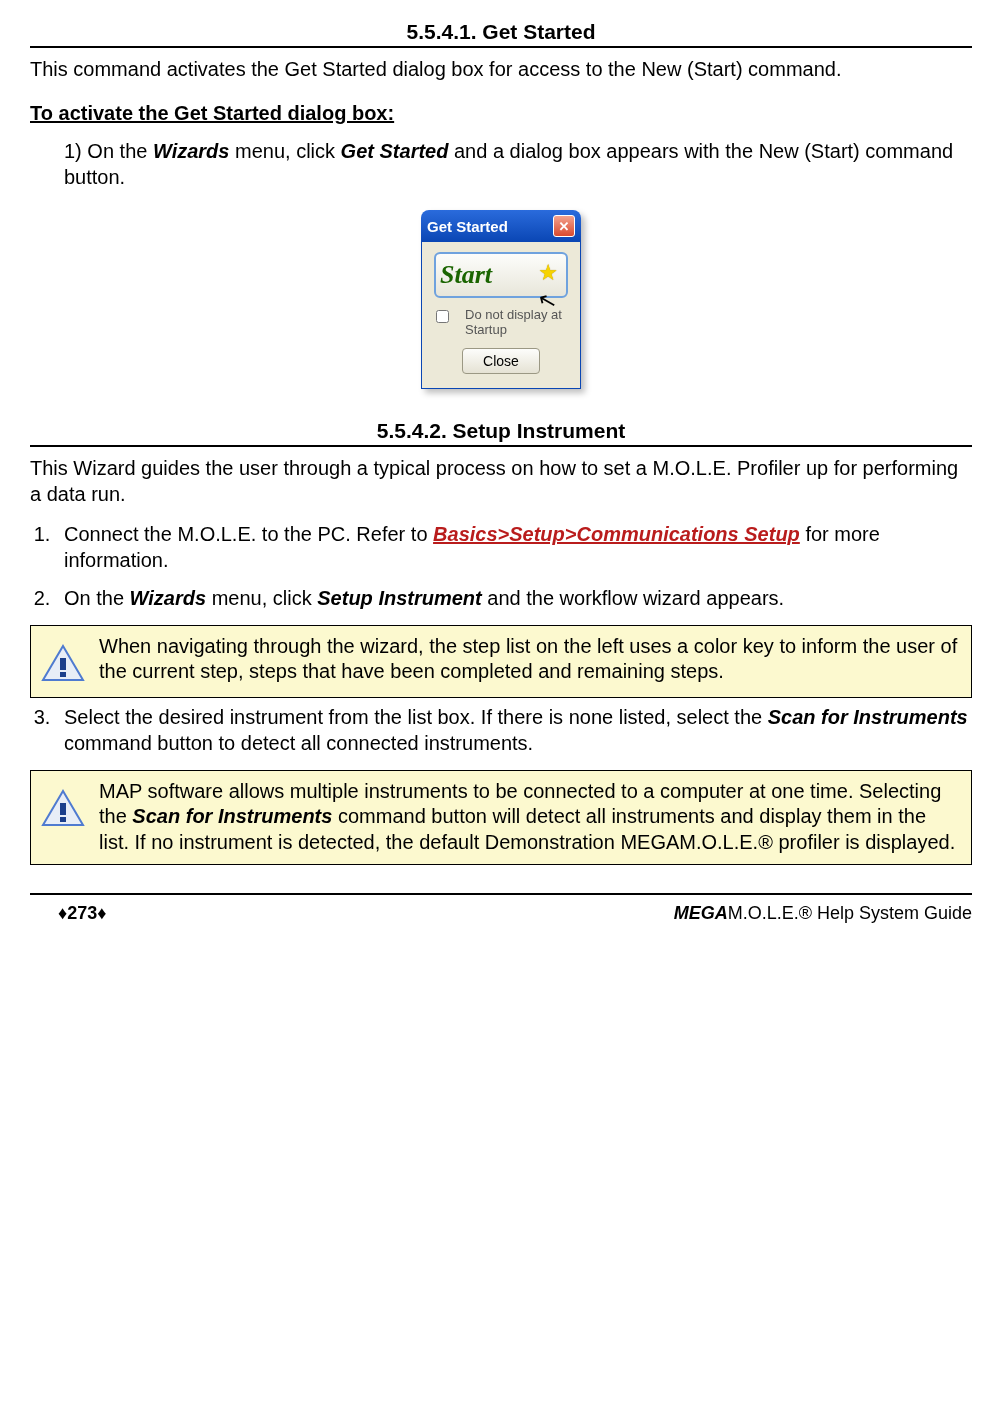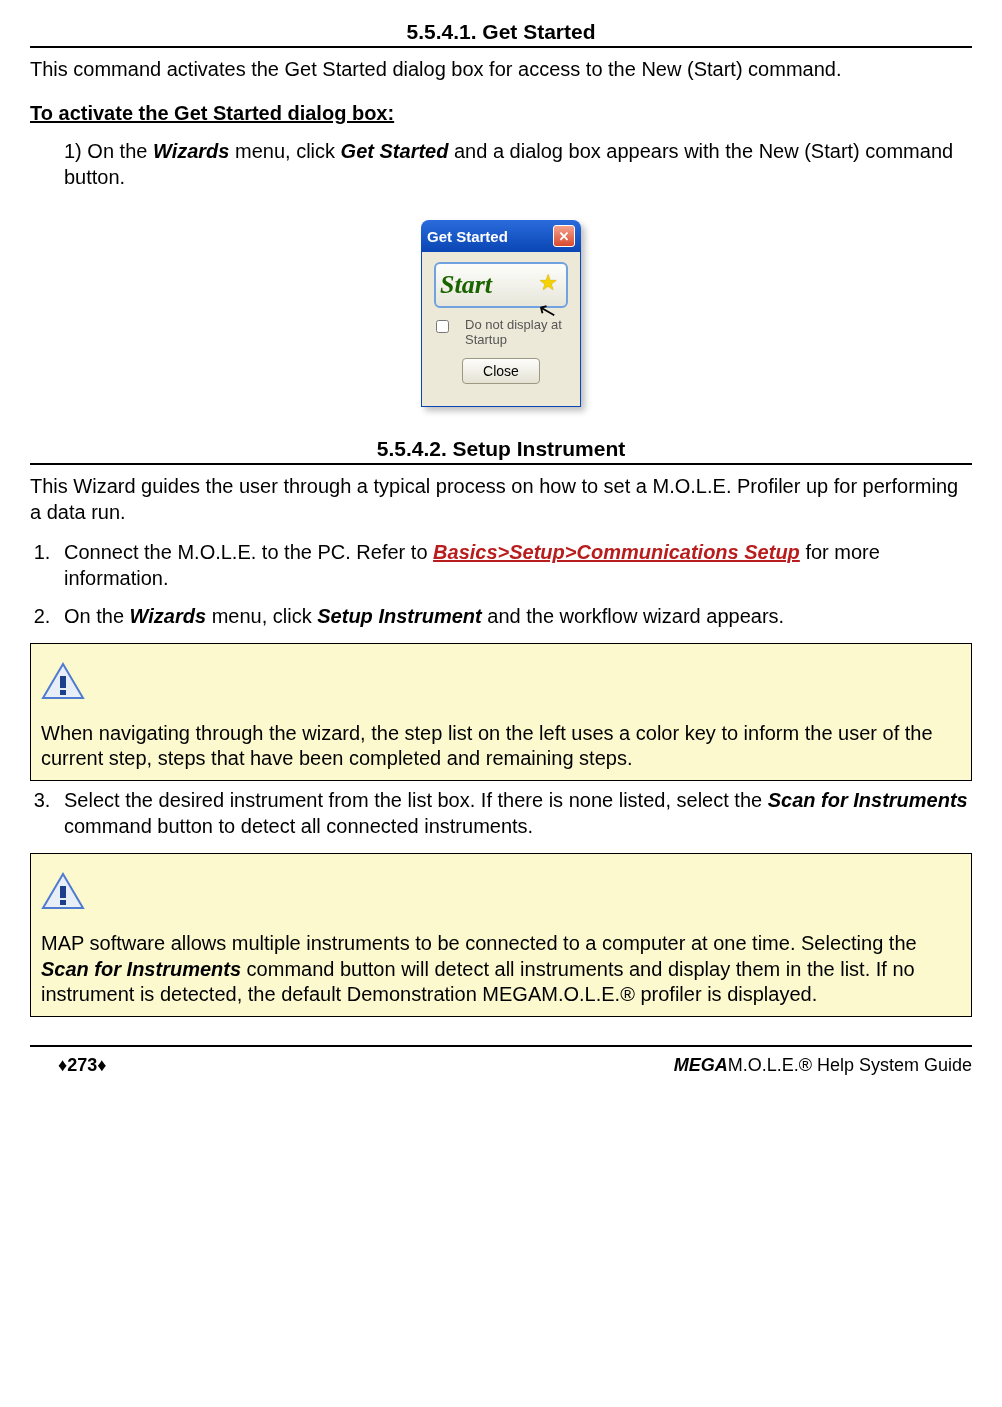--- a/index.html
+++ b/index.html
@@ -34,24 +34,24 @@
   .dialog { display: inline-block; text-align: left; width: 160px; box-shadow: 4px 4px 6px rgba(0,0,0,.25); border-radius: 8px 8px 0 0; overflow: visible; }
   .titlebar { background: linear-gradient(#2a6bdc,#0a46b4); color: #fff; font-weight: bold; font-size: 15px; padding: 5px 6px; border-radius: 8px 8px 0 0; display: flex; align-items: center; justify-content: space-between; }
   .closebtn { width: 20px; height: 20px; background: linear-gradient(#f3a28e,#d94a2e); border: 1px solid #fff; border-radius: 3px; display: flex; align-items: center; justify-content: center; color: #fff; font-size: 13px; font-weight: bold; cursor: pointer; }
   .dlgbody { background: #ece9d8; border: 1px solid #0a46b4; border-top: none; padding: 10px 12px 14px 12px; }
   .startbtn { position: relative; display: block; width: 100%; box-sizing: border-box; border: 2px solid #6fa2de; border-radius: 6px; background: linear-gradient(#fdfdfb,#e8e6da); padding: 6px 4px; cursor: pointer; }
   .startbtn .label { font-family: "Comic Sans MS", cursive; font-size: 26px; font-weight: bold; font-style: italic; color: #1a6400; }
   .star { position: absolute; right: 8px; top: 6px; font-size: 22px; color: #f6d300; text-shadow: 0 0 1px #a07b00; }
   .cursor { position: absolute; left: 104px; top: 36px; font-size: 22px; color: #000; transform: rotate(-15deg); pointer-events:none; }
   .chk { margin: 10px 0 10px 2px; font-size: 13px; color: #555; line-height: 1.15; display: flex; gap: 16px; align-items: flex-start; }
   .chk input { margin: 2px 0 0 0; }
-  .closebtn2 { display: block; margin: 8px auto; width: 78px; padding: 4px 0; font-size: 14px; background: linear-gradient(#fdfdfb,#e5e2d4); border: 1px solid #9b9884; border-radius: 4px; cursor: pointer; }
+  .closebtn2 { display: block; margin: 0 auto; width: 78px; padding: 4px 0; font-size: 14px; background: linear-gradient(#fdfdfb,#e5e2d4); border: 1px solid #9b9884; border-radius: 4px; cursor: pointer; }
 
   
-  .note { border: 1px solid #000; background: #fcf9cf; display: flex; align-items: flex-start; gap: 14px; padding: 8px 10px; margin: 6px 0 6px 0; flex-direction: column; }
+  .note { border: 1px solid #000; background: #fcf9cf; display: flex; align-items: flex-start; gap: 14px; padding: 8px 10px; margin: 6px 0 6px 0; }
   .note .icon { flex: 0 0 44px; margin-top: 10px; }
   .note .txt { flex: 1; font-size: 20px; line-height: 1.28; }
   .legend { margin-top: 12px; display: flex; gap: 40px; align-items: center; }
   .swatch { width: 12px; height: 12px; display: inline-block; border: 1px solid #888; margin-right: 8px; vertical-align: middle; }
 
   .infoicon { width: 44px; height: 40px; }
 
   
   .footer { border-top: 2.5px solid #000; margin-top: 28px; padding-top: 8px; display: flex; justify-content: space-between; font-size: 18px; }
   .footer .left { font-weight: bold; margin-left: 28px; }
@@ -59,21 +59,21 @@
 </style>
 </head>
 <body>
 
 <h2>5.5.4.1. Get Started</h2>
 <hr class="section">
 <p>This command activates the Get Started dialog box for access to the New (Start) command.</p>
 
 <p class="sub">To activate the Get Started dialog box:</p>
 
-<div style="margin:0 0 30px 26px; line-height:1.3; padding-left:8px;">
+<div style="margin:0 0 20px 26px; line-height:1.3; padding-left:8px;">
   <span>1)  On the </span><span class="bi">Wizards</span><span> menu, click </span><span class="bi">Get Started</span><span> and a dialog box appears with the New (Start) command button.</span>
 </div>
 
 <div class="dialog-wrap">
   <div class="dialog">
     <div class="titlebar">
       <span>Get Started</span>
       <span class="closebtn">✕</span>
     </div>
     <div class="dlgbody">

